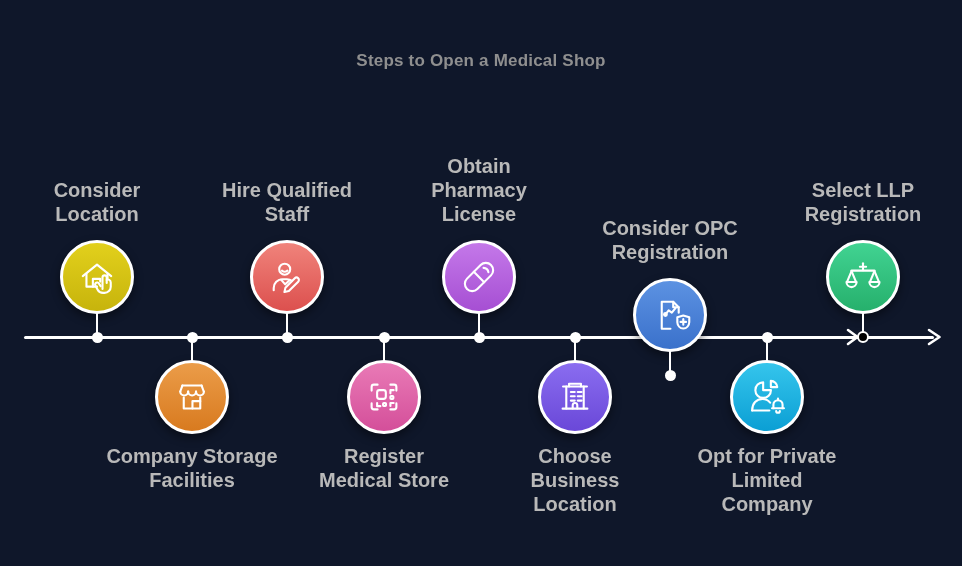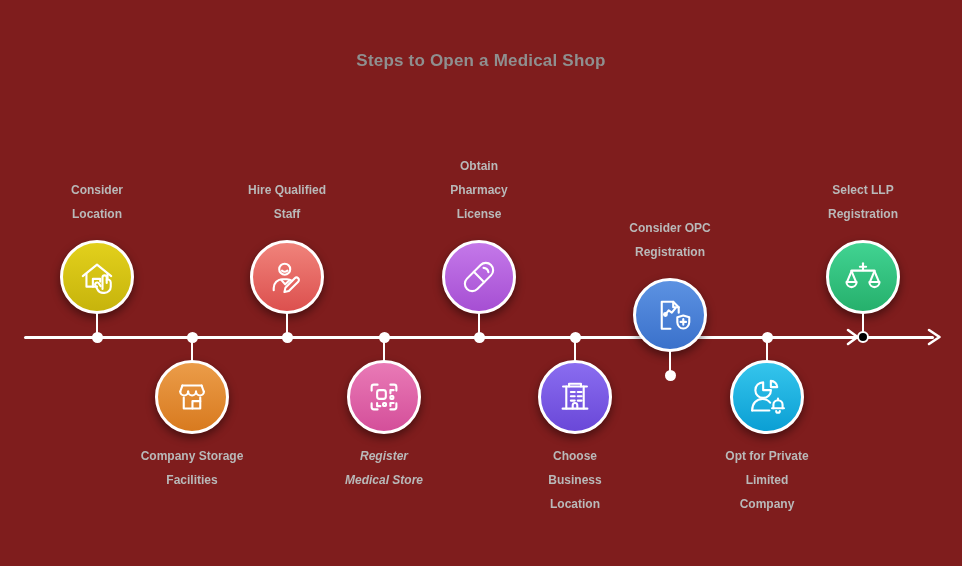--- a/index.html
+++ b/index.html
@@ -1,20 +1,20 @@
 <!DOCTYPE html>
 <html><head>
 <meta charset="utf-8">
 <style>
   html, body { margin: 0; padding: 0; background: #000; }
   #canvas {
     position: relative;
     width: 962px;
     height: 566px;
-    background: #7f1d1d;
+    background: #0f172a;
     overflow: hidden;
     font-family: "Liberation Sans", sans-serif;
   }
   .title {
     position: absolute;
     top: 51px;
     left: 0;
     width: 962px;
     text-align: center;
     font-size: 17px;
@@ -30,21 +30,21 @@
     background: #fff;
     border-radius: 2px;
   }
   .arrowhead { position: absolute; }
   .step { position: absolute; top: 0; width: 190px; height: 566px; }
   .step-label {
     position: absolute;
     left: 0;
     width: 190px;
     text-align: center;
-    font-size: 12px;
+    font-size: 20px;
     font-weight: bold;
     line-height: 24px;
     white-space: pre-line;
   }
   .step.top .step-label { bottom: 340px; }
   .step.bottom .step-label { top: 444px; }
   .step-circle {
     position: absolute;
     left: 58px;
     width: 74px;
@@ -239,21 +239,21 @@
       <div class="step-label" style="color: rgb(185, 185, 185);">Hire Qualified
 Staff</div>
       <div class="step-circle" style="background: linear-gradient(rgb(240, 131, 123), rgb(220, 80, 78));">
         <svg class="step-icon" viewBox="0 0 48 48">
           <use href="#sym-person-pencil-icon"></use>
         </svg>
       </div>
       <div class="step-stem"></div>
       <div class="step-dot"></div>
     </div>
-    <div class="step bottom" style="left: 289px; font-style: italic;">
+    <div class="step bottom" style="left: 289px;">
       <div class="step-label" style="color: rgb(185, 185, 185);">Register
 Medical Store</div>
       <div class="step-circle" style="background: linear-gradient(rgb(233, 122, 182), rgb(212, 79, 154));">
         <svg class="step-icon" viewBox="0 0 48 48">
           <use href="#sym-qr-scan-icon"></use>
         </svg>
       </div>
       <div class="step-stem"></div>
       <div class="step-dot"></div>
     </div>

